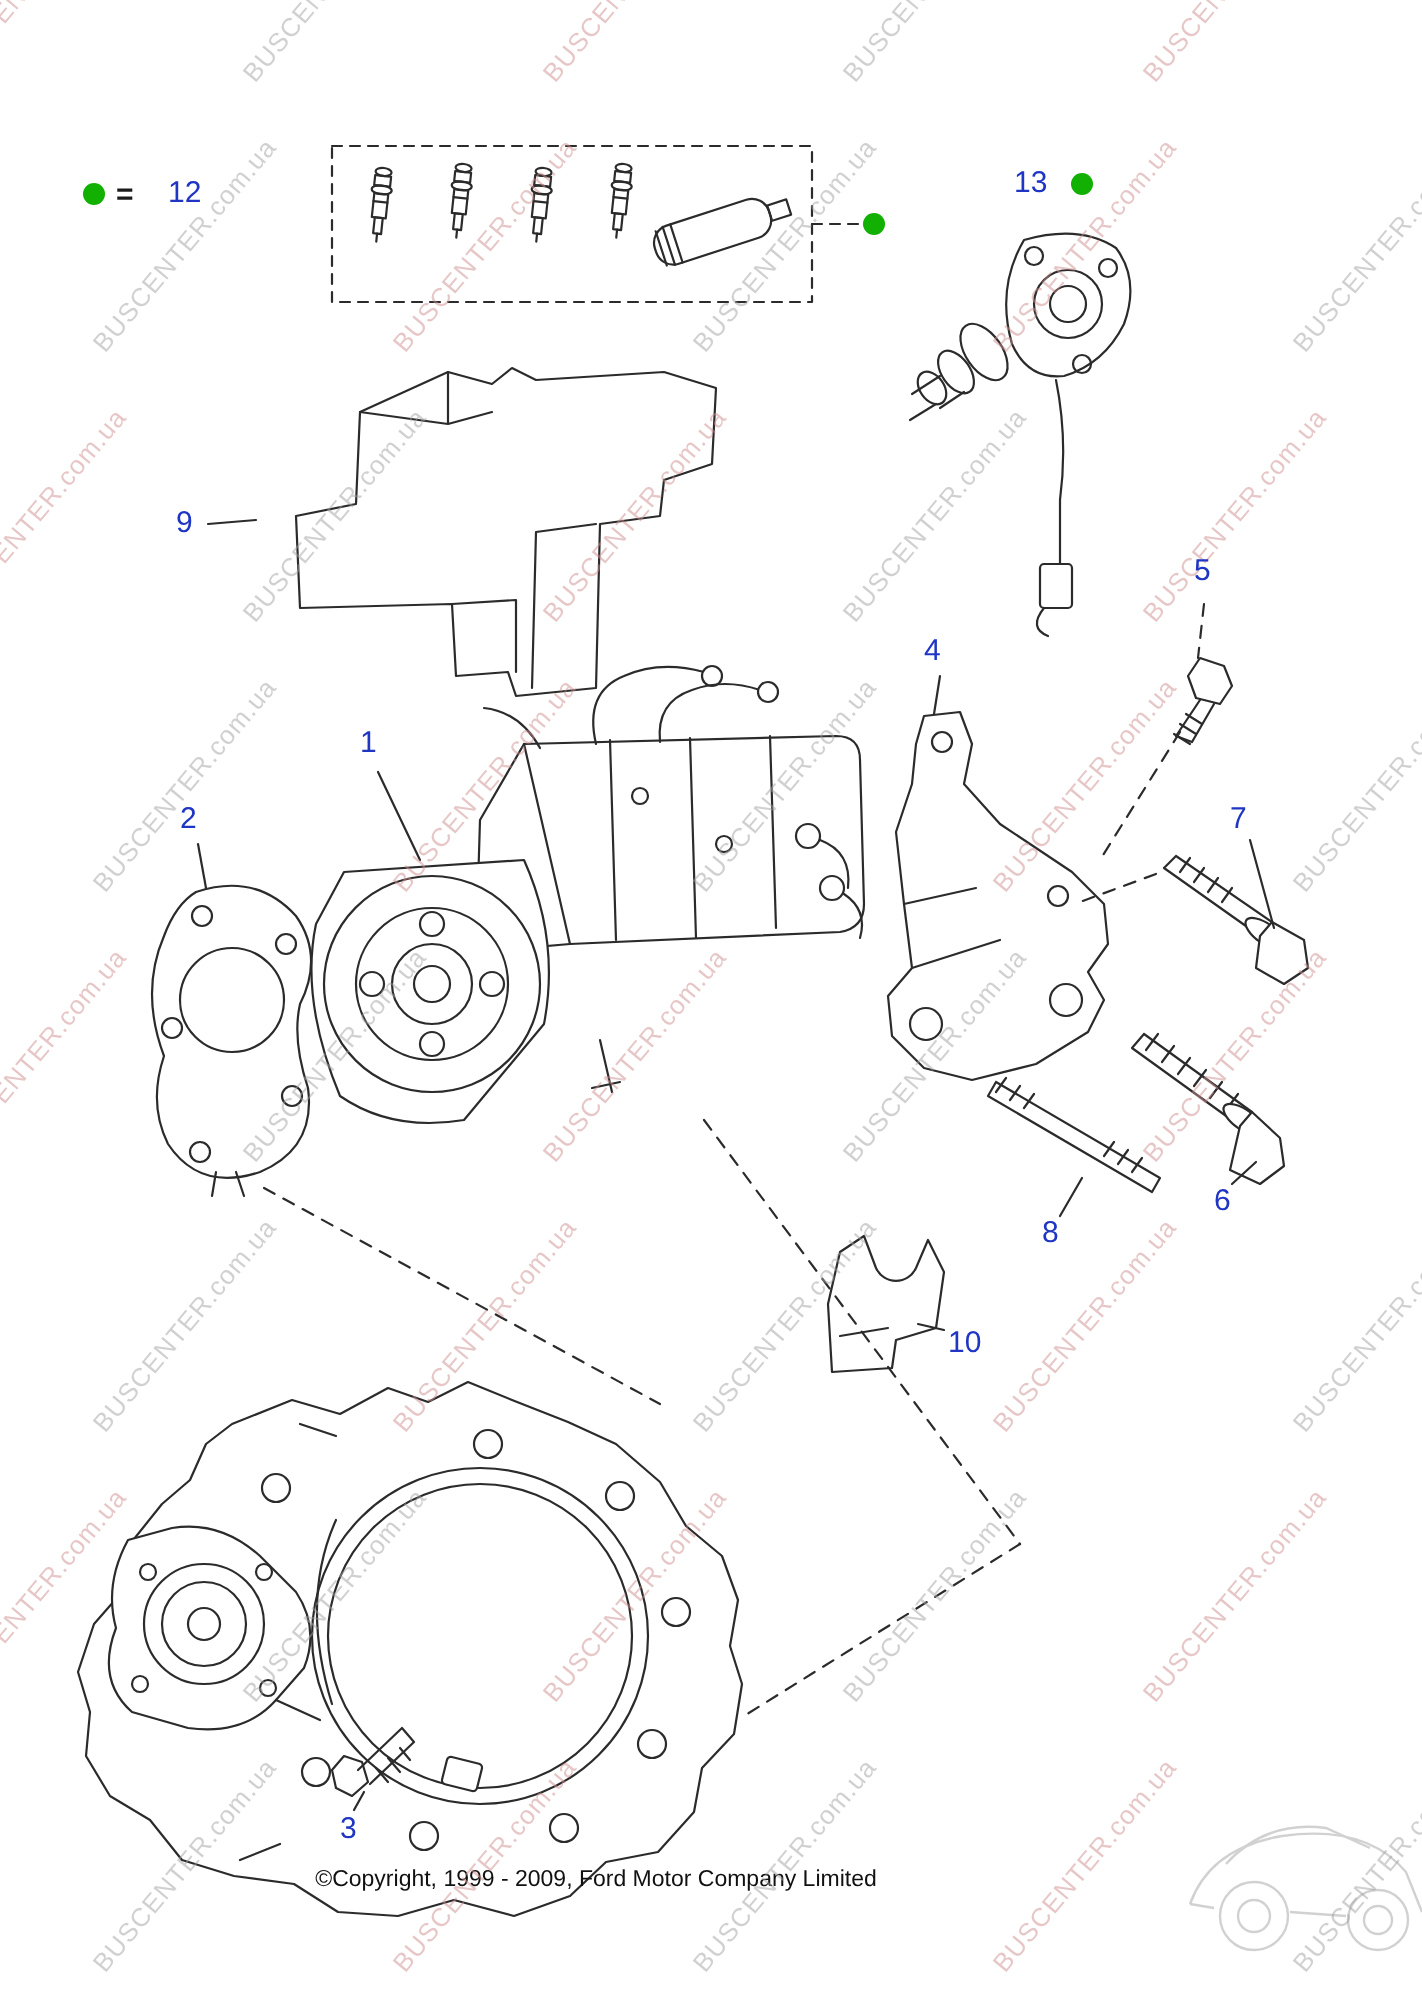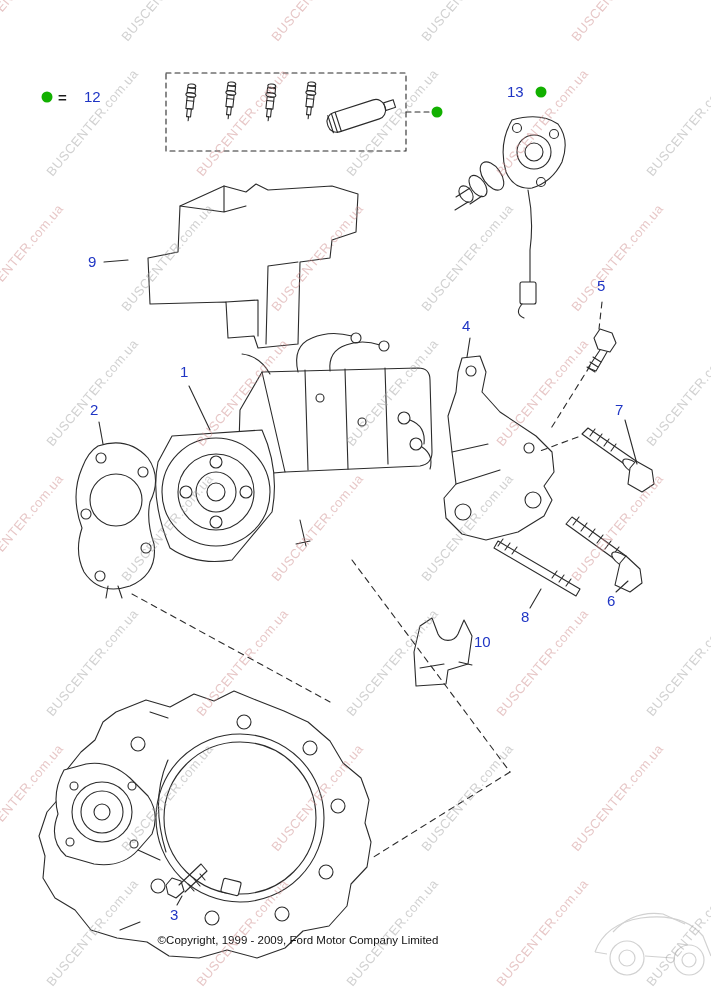--- a/index.html
+++ b/index.html
@@ -284,21 +284,21 @@
     <span class="callout" style="left:84px;top:89px">12</span>
     <span class="callout" style="left:507px;top:84px">13</span>
     <span class="callout" style="left:88px;top:254px">9</span>
     <span class="callout" style="left:180px;top:364px">1</span>
     <span class="callout" style="left:90px;top:402px">2</span>
     <span class="callout" style="left:462px;top:318px">4</span>
     <span class="callout" style="left:597px;top:278px">5</span>
     <span class="callout" style="left:615px;top:402px">7</span>
     <span class="callout" style="left:607px;top:593px">6</span>
     <span class="callout" style="left:521px;top:609px">8</span>
-    <span class="callout" style="left:474px;top:634px">10</span>
+    <span class="callout" style="left:474px;top:664px">10</span>
     <span class="callout" style="left:170px;top:907px">3</span>
   </div>
 
   <svg class="car-sketch" width="118" height="105" viewBox="0 0 118 105">
     <g stroke="#9a9a9a" stroke-width="1.2" fill="none">
       <path d="M2,72 Q12,44 48,38 Q90,32 110,56 L118,76"></path>
       <path d="M20,52 Q40,30 70,34 L92,44"></path>
       <circle cx="34" cy="78" r="17"></circle>
       <circle cx="34" cy="78" r="8"></circle>
       <circle cx="96" cy="80" r="15"></circle>

